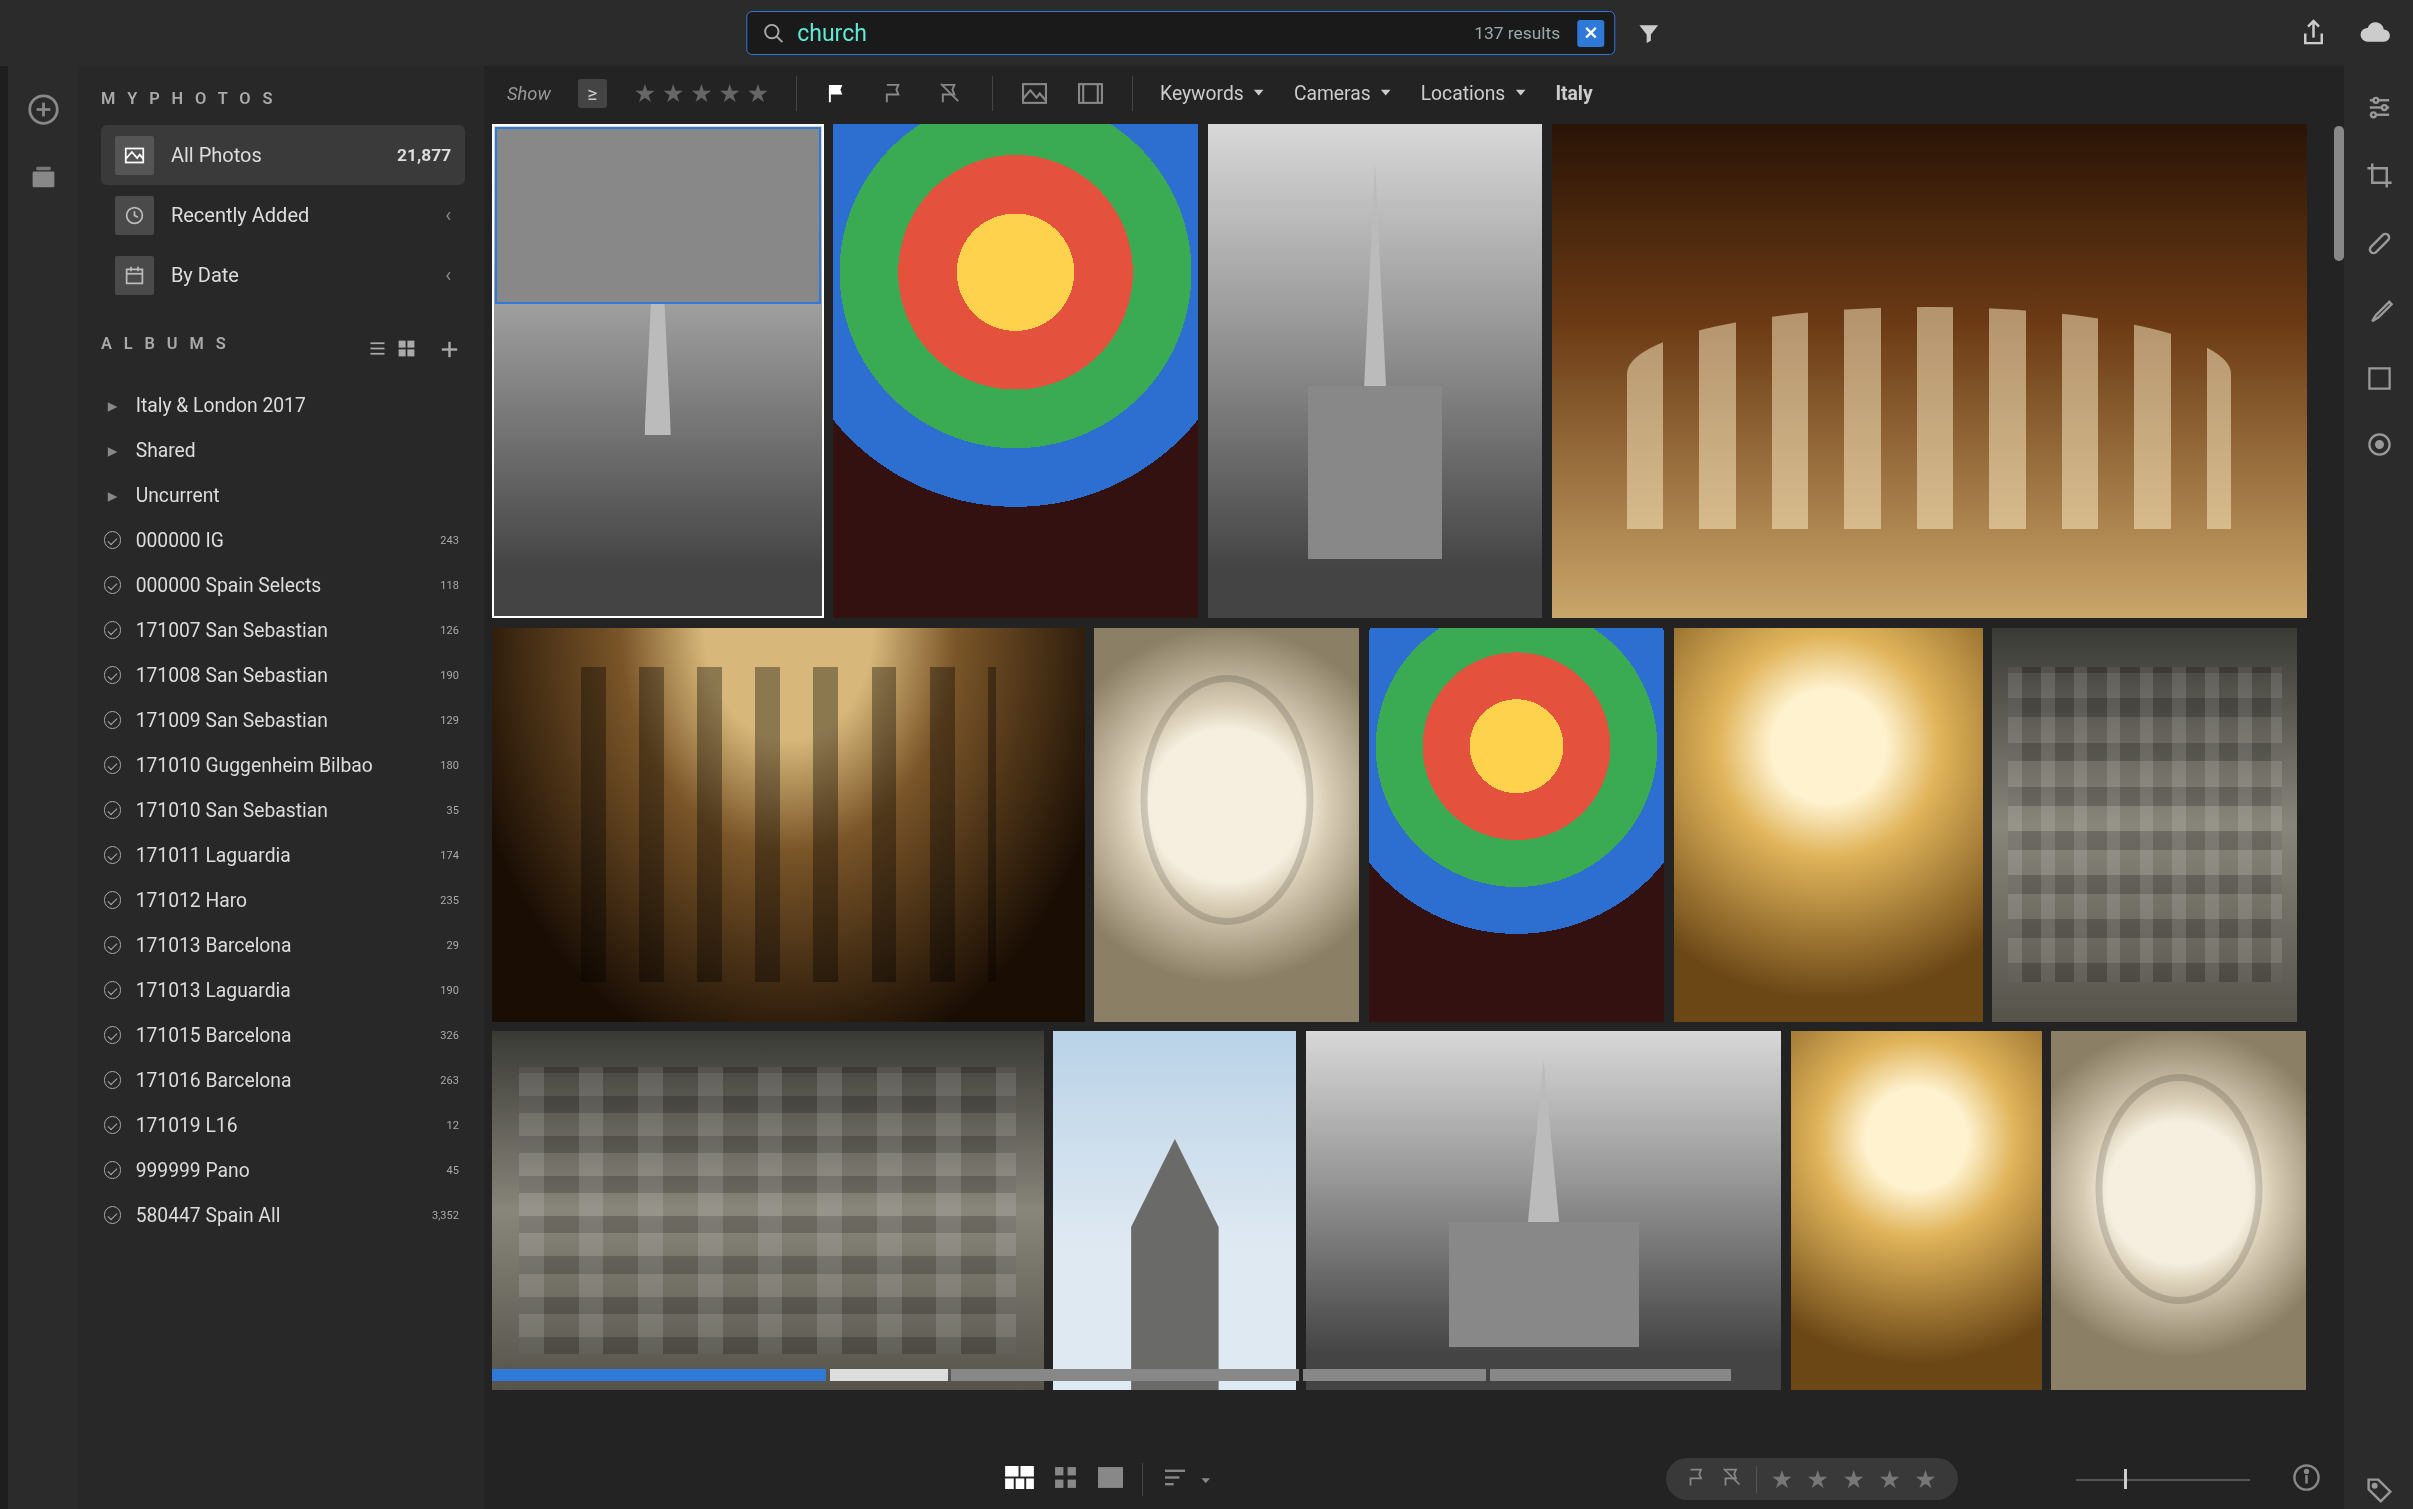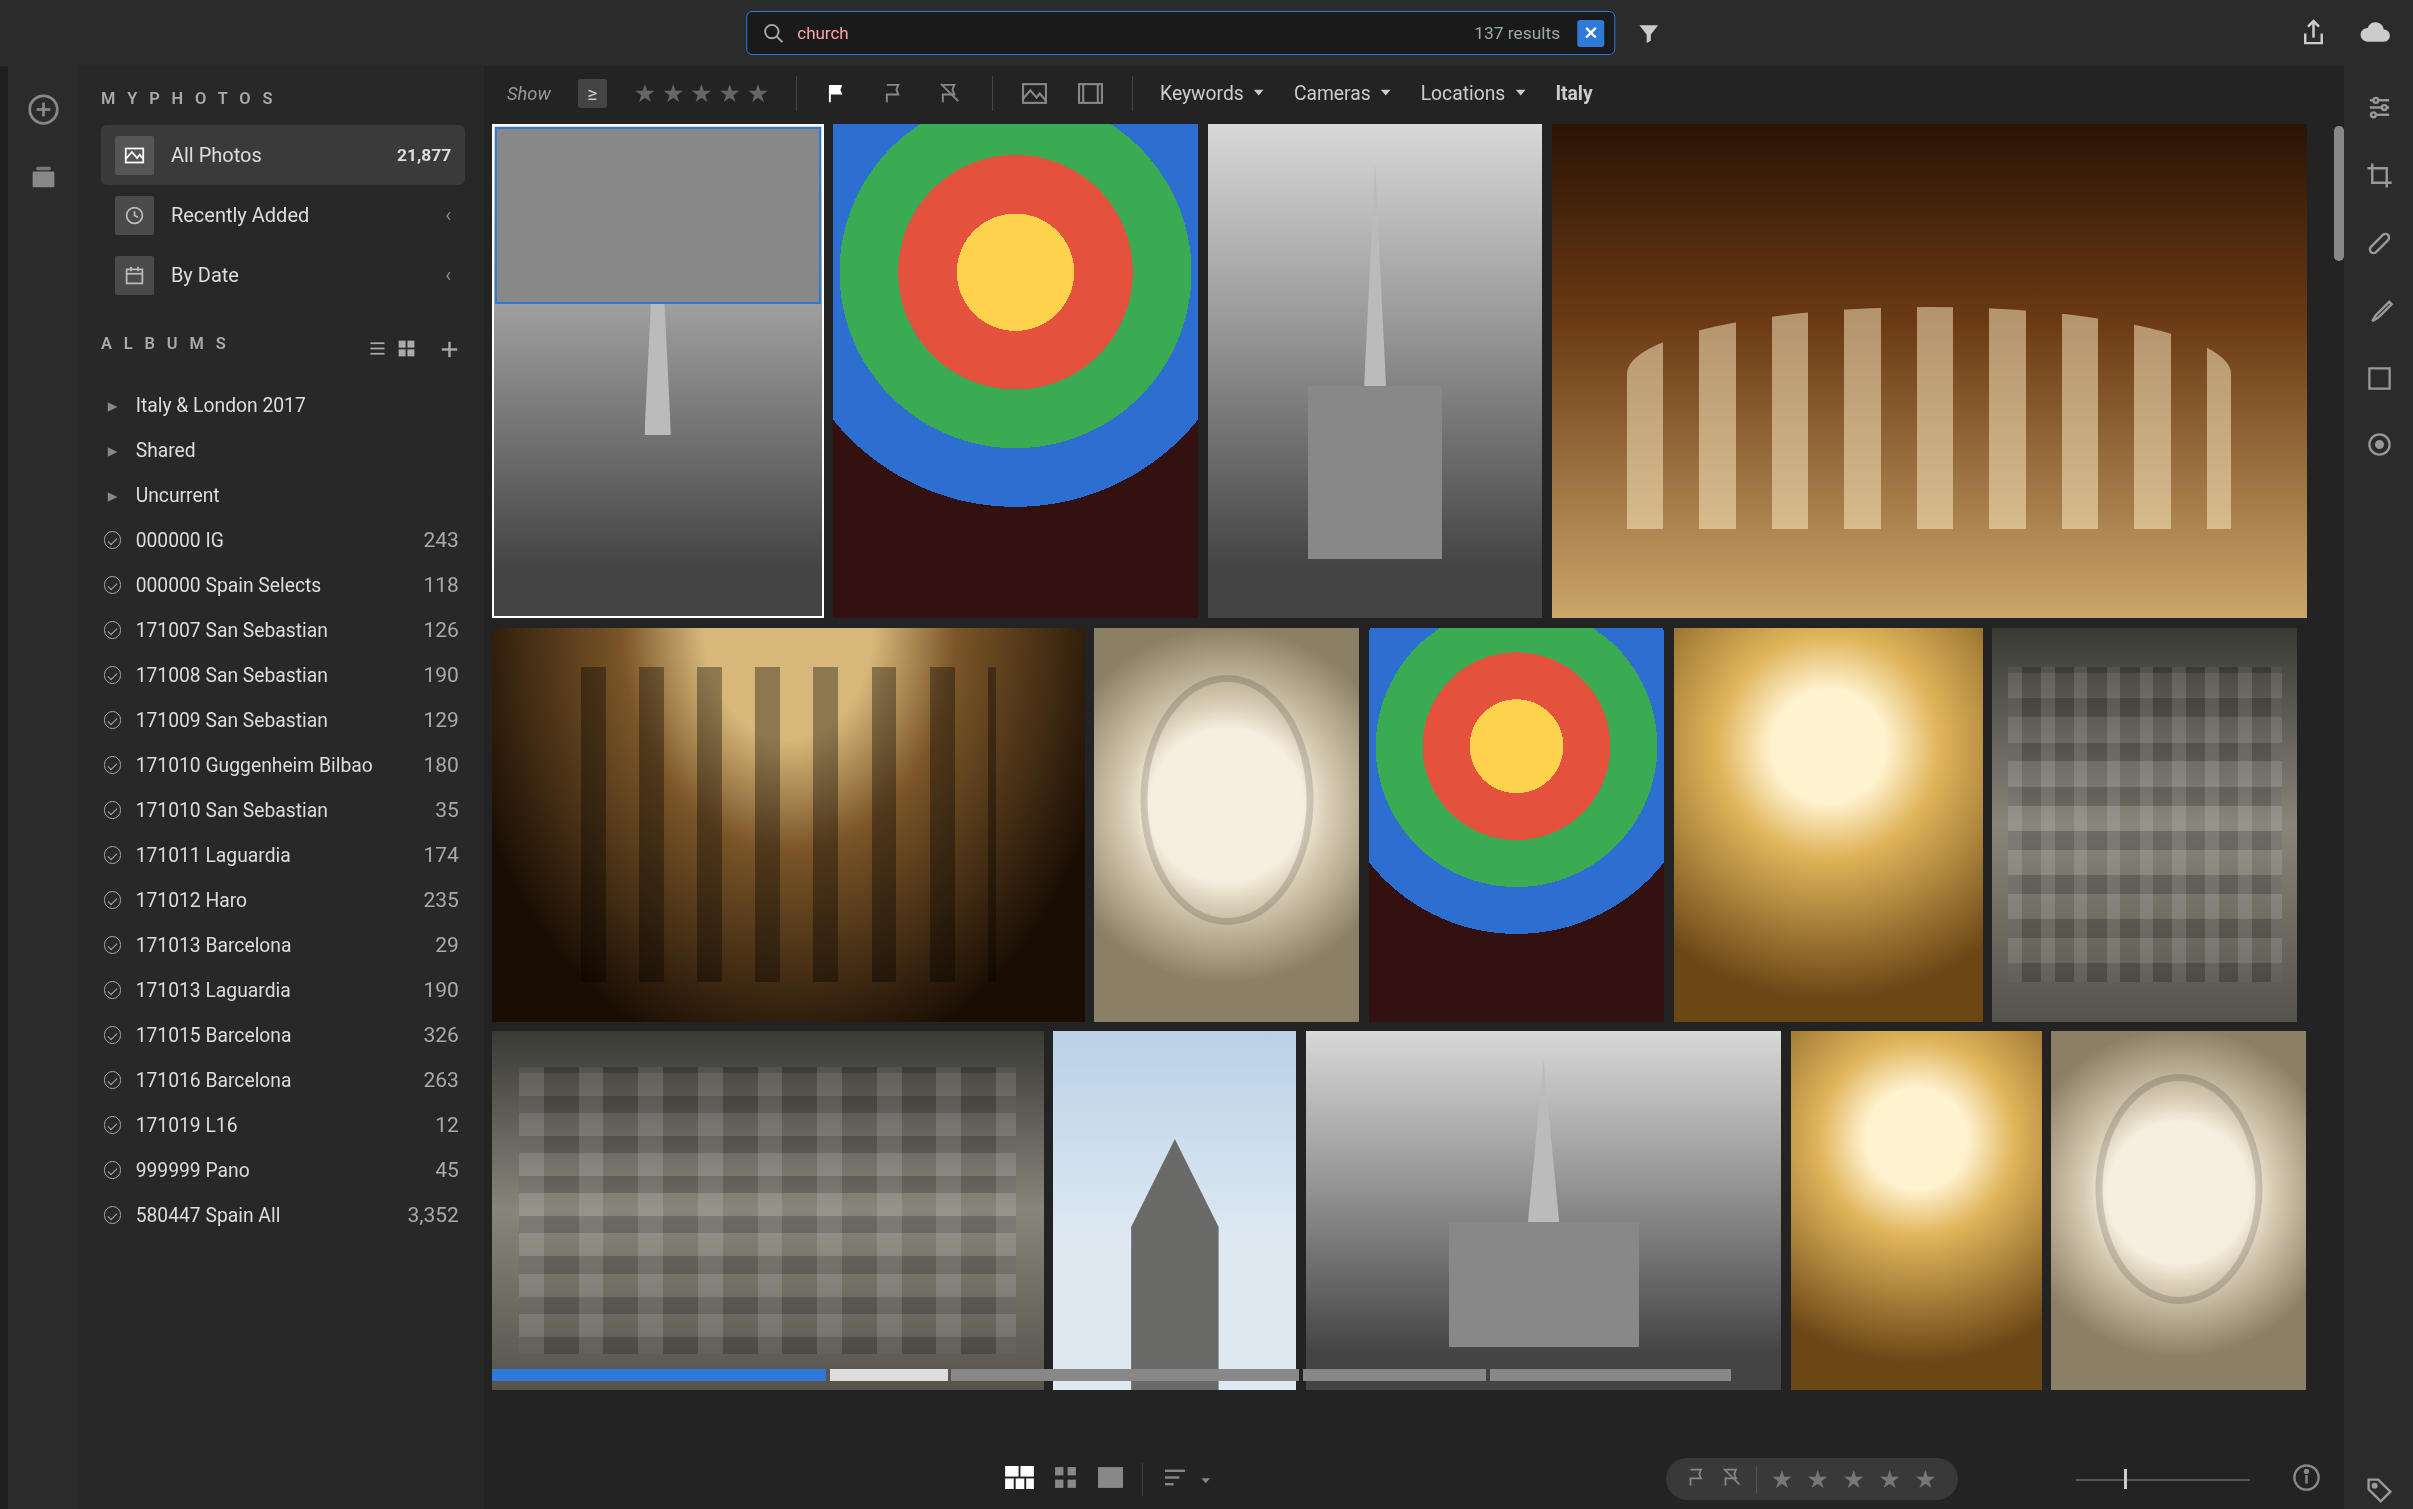--- a/index.html
+++ b/index.html
@@ -3,21 +3,21 @@
 <meta charset="utf-8">
 <style>
 * { margin: 0; padding: 0; box-sizing: border-box; font-family: -apple-system, "Segoe UI", Roboto, sans-serif; }
 html, body { width: 2414px; height: 1509px; background: #1e1e1e; color: #ddd; overflow: hidden; }
 
 
 .topbar { height: 66px; background: #2b2b2b; display: flex; align-items: center; padding: 0 19.3px; position: relative; }
 .search-wrap { position: absolute; left: 50%; transform: translateX(-50%); display: flex; align-items: center; gap: 13.5px; }
 .search-box { width: 869px; height: 44px; background: #1a1a1a; border: 1.9px solid #2f79d8; border-radius: 5.8px; display: flex; align-items: center; padding: 0 9.7px 0 15.4px; gap: 11.6px; }
 .search-box svg { color: #aaa; }
-.search-box input { flex: 1; background: transparent; border: none; color: #fca5a5; font-size: 17px; outline: none; }
+.search-box input { flex: 1; background: transparent; border: none; color: #5eead4; font-size: 23px; outline: none; }
 .search-results { color: #9aa; font-size: 17.4px; margin-right: 5.8px; }
 .search-clear { width: 27px; height: 27px; background: #2f79d8; border-radius: 2.9px; display: flex; align-items: center; justify-content: center; cursor: pointer; }
 .icon-btn { width: 39px; height: 39px; display: flex; align-items: center; justify-content: center; color: #ccc; cursor: pointer; }
 .topbar-right { position: absolute; right: 19.3px; display: flex; align-items: center; gap: 23px; color: #777; }
 .topbar-right svg { width: 33px; height: 33px; }
 
 
 .body { display: flex; height: calc(1509px - 66px); padding-left: 8px; }
 
 
@@ -32,21 +32,21 @@
 .nav-item .cnt { margin-left: auto; font-weight: 700; font-size: 17.4px; }
 .nav-item .chev { margin-left: auto; color: #888; }
 .nav-ico { width: 39px; height: 39px; background: #4a4a4a; border-radius: 1.9px; display: flex; align-items: center; justify-content: center; color: #bbb; }
 .nav-item.active .nav-ico { background: #555; color: #fff; }
 
 .albums-head { display: flex; align-items: flex-start; margin: 29px 0 13.5px; }
 .albums-head .sec-title { margin: 0; flex: 1; }
 .albums-head .hbtn { color: #aaa; cursor: pointer; padding: 3.9px; }
 .album-item { display: flex; align-items: center; height: 45px; padding: 0 5.8px 0 1.9px; font-size: 19.3px; color: #ddd; cursor: pointer; gap: 13.5px; }
 .album-item .aico { width: 19.3px; display: flex; justify-content: center; color: #888; }
-.album-item .acount { margin-left: auto; color: #aaa; font-size: 21px; }
+.album-item .acount { margin-left: auto; color: #aaa; font-size: 11px; }
 .sync-dot { width: 17.4px; height: 17.4px; border: 1.9px solid #aaa; border-radius: 50%; position: relative; }
 .sync-dot::after { content: ""; position: absolute; left: 2.9px; top: 5.8px; width: 7.7px; height: 3.9px; border-left: 1.9px solid #aaa; border-bottom: 1.9px solid #aaa; transform: rotate(-45deg); }
 
 
 .main { flex: 1; display: flex; flex-direction: column; background: #232323; }
 .toolbar { height: 54px; display: flex; align-items: center; padding: 0 23px; gap: 27px; color: #ccc; font-size: 19.3px; }
 .toolbar .sep { width: 1px; height: 35px; background: #444; }
 .toolbar .tb-label { color: #999; font-size: 18.3px; font-style: italic; }
 .stars { display: flex; gap: 5.8px; }
 .star { color: #666; font-size: 25px; cursor: pointer; }

